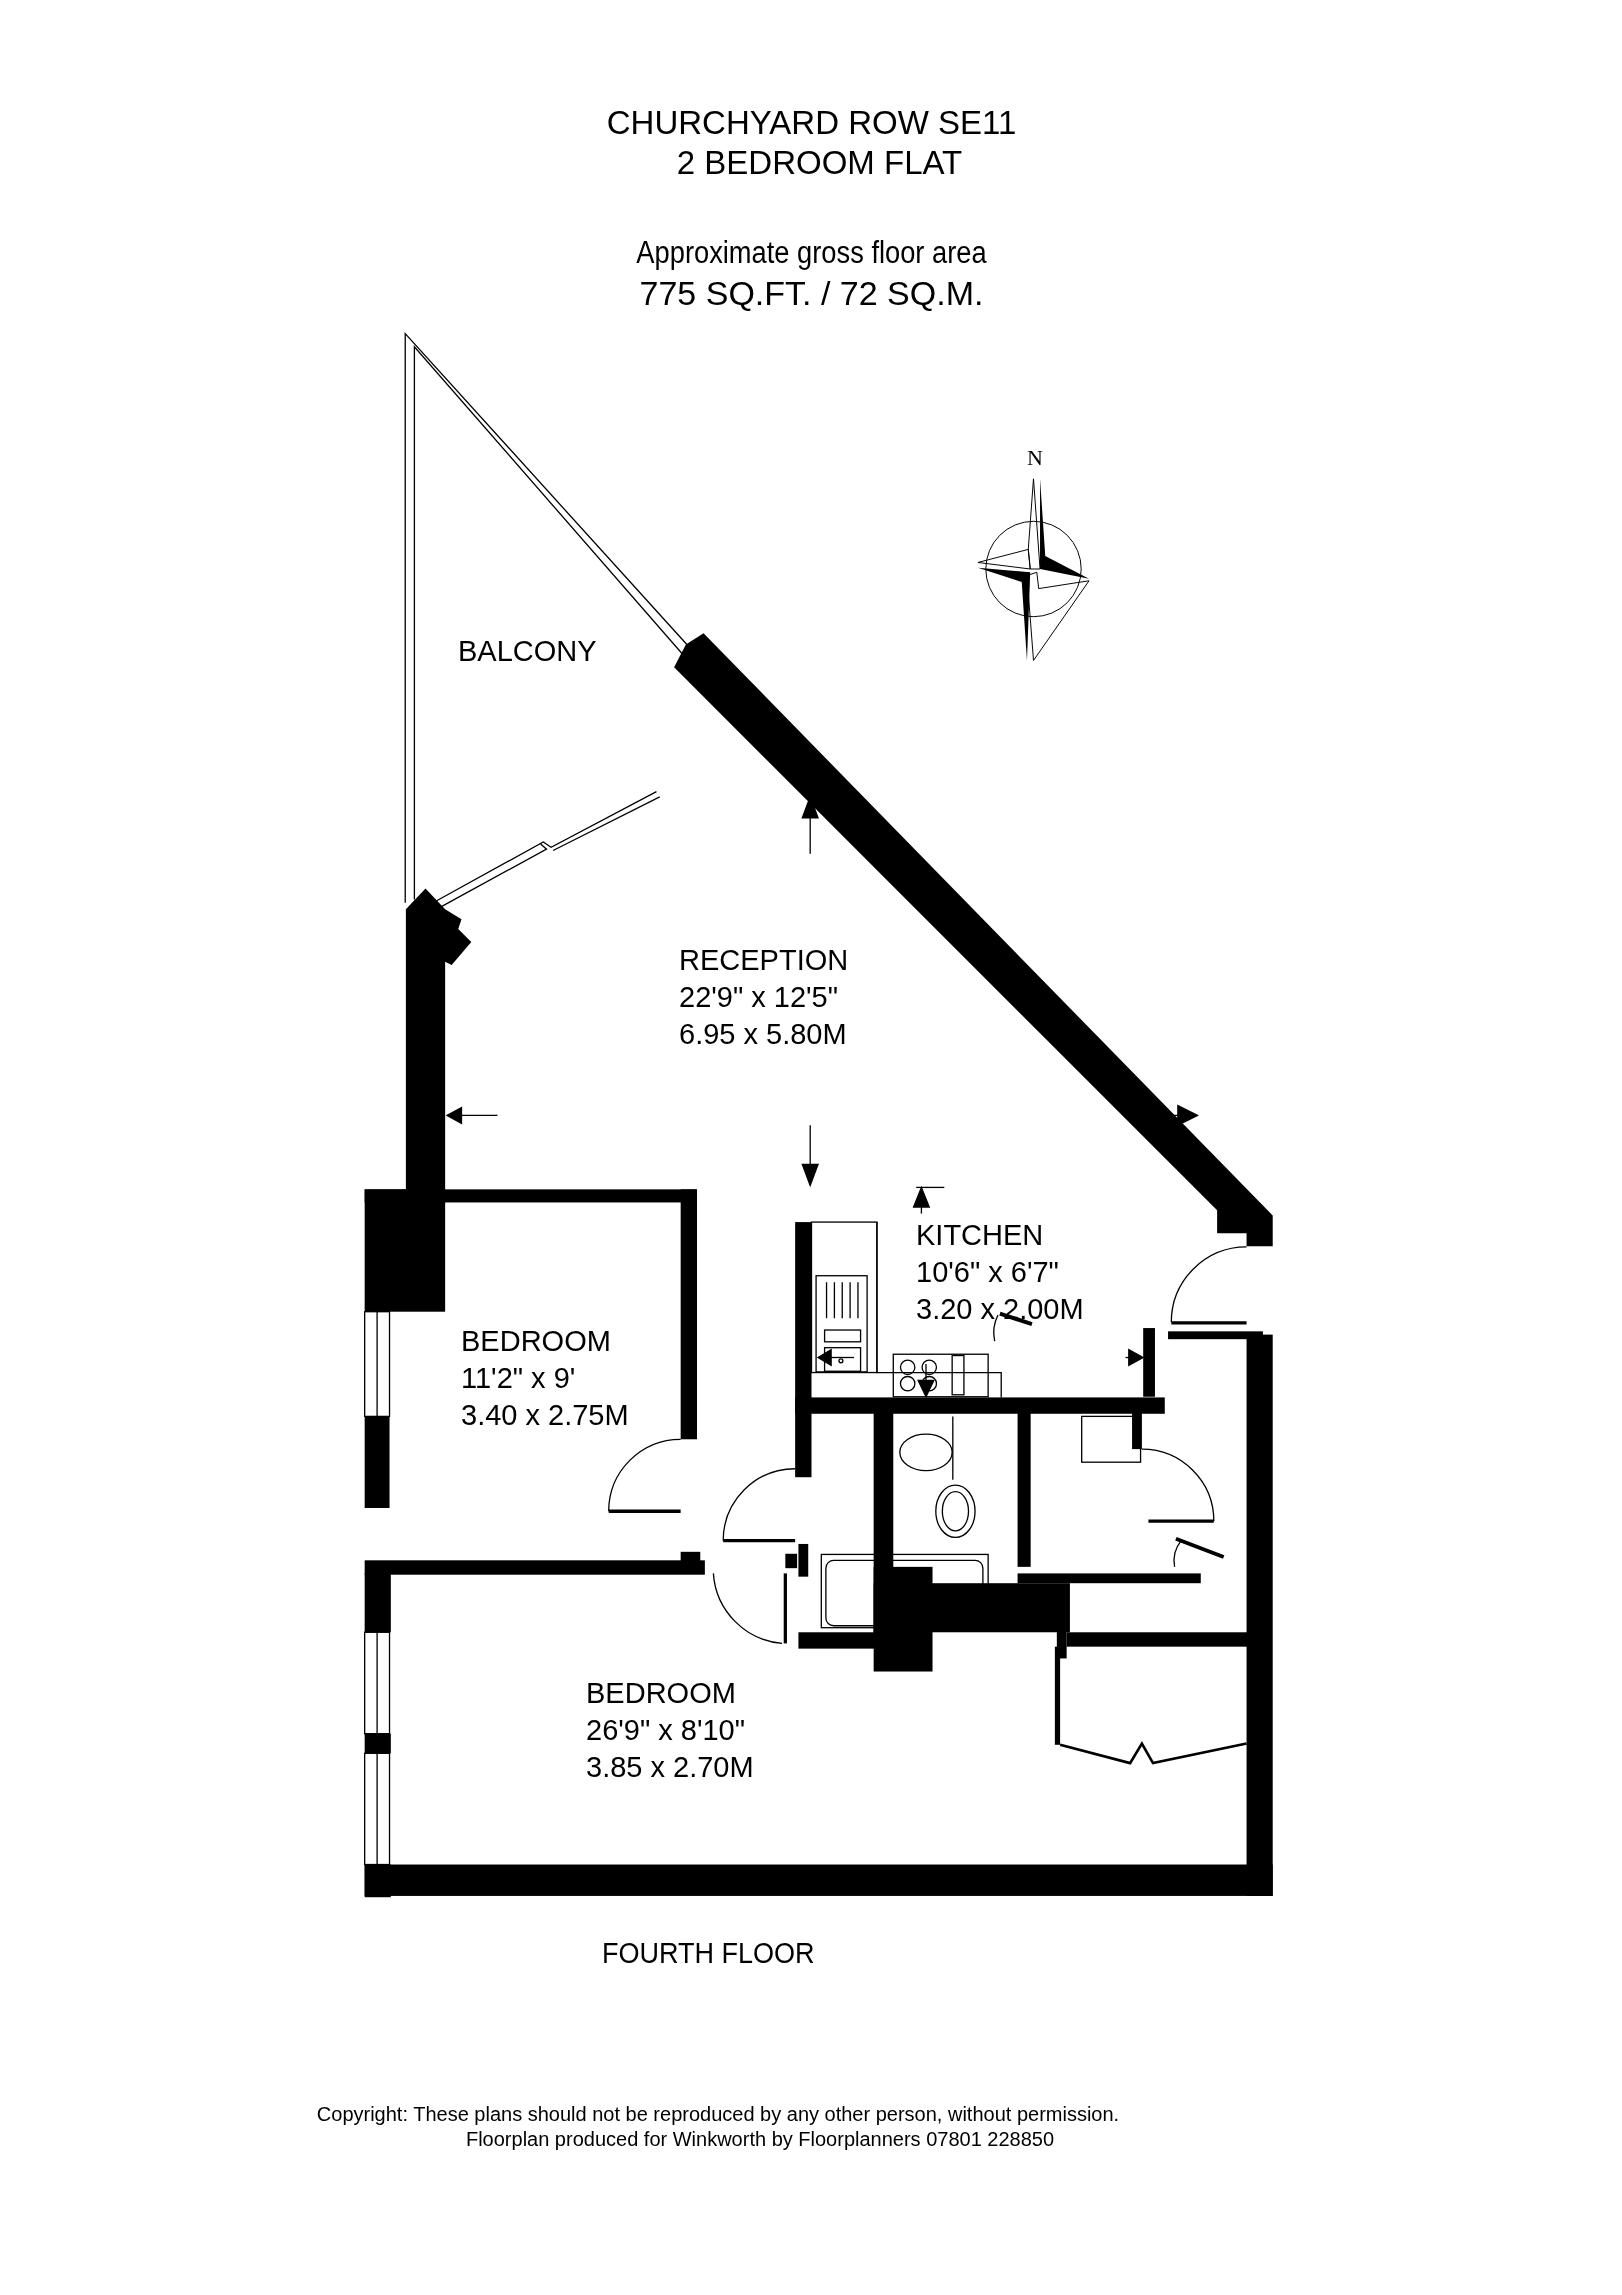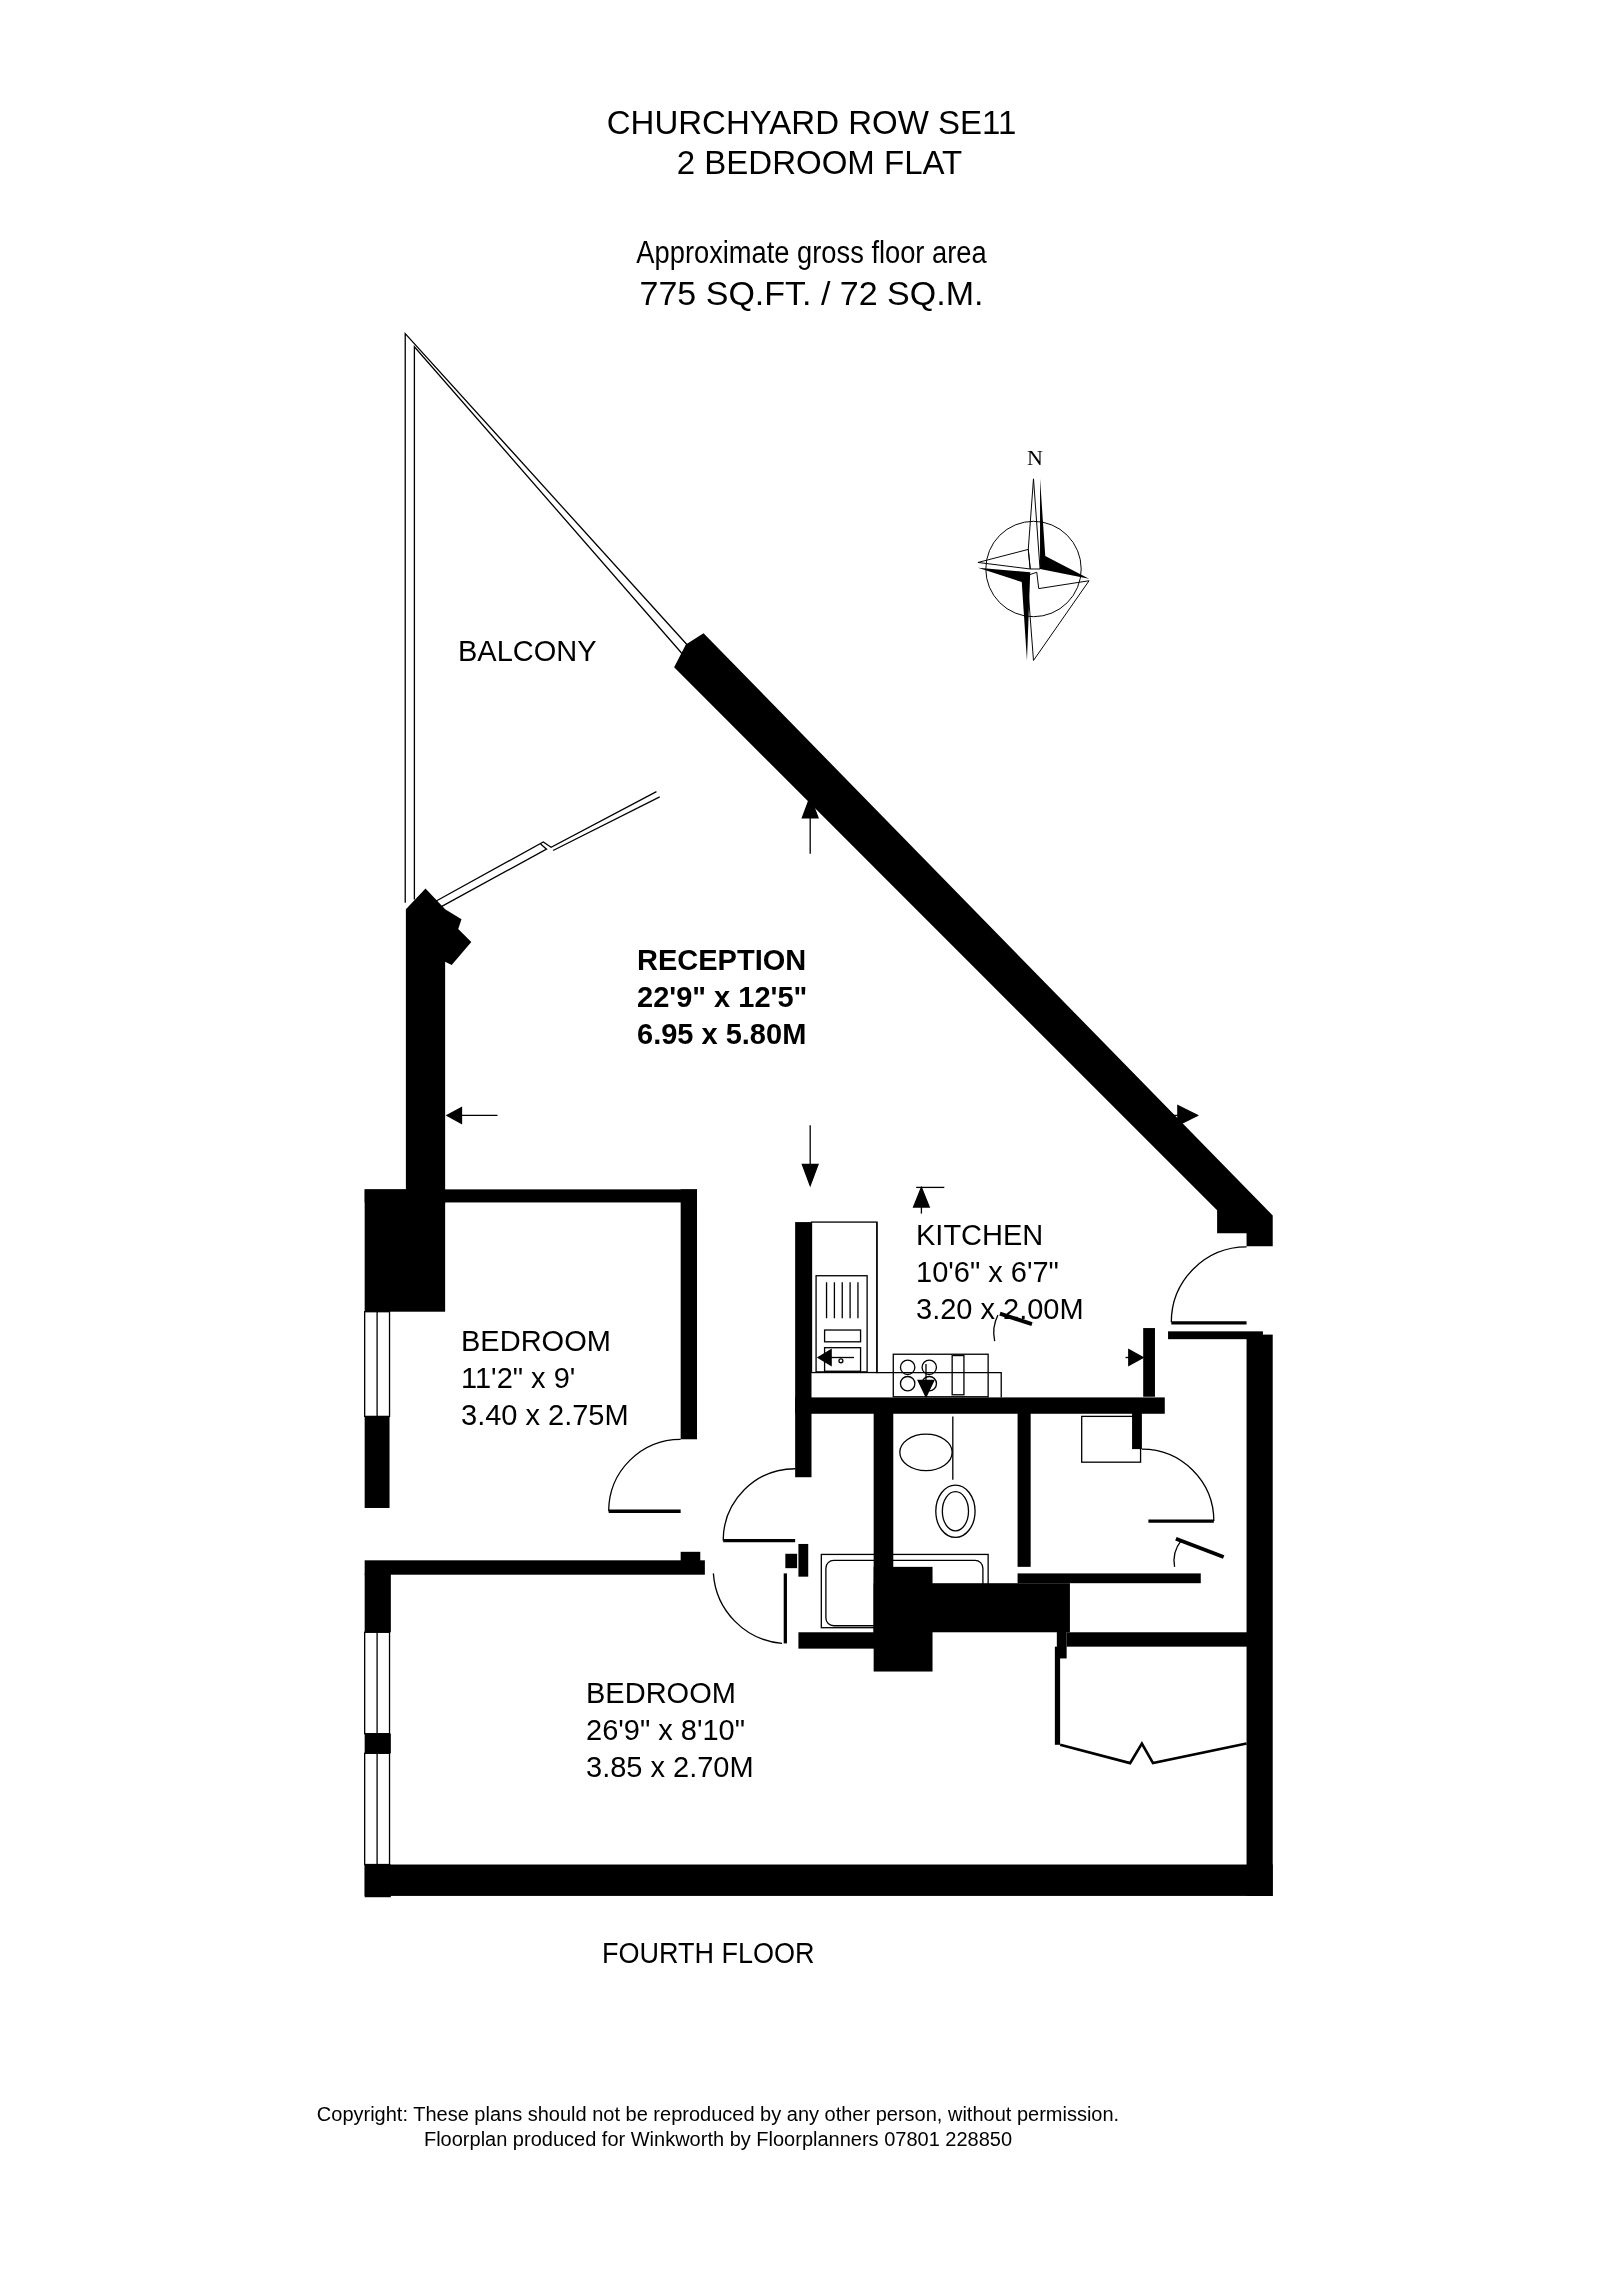--- a/index.html
+++ b/index.html
@@ -8,21 +8,21 @@
   .hdr { position: absolute; left: 0; width: 1623px; text-align: center; }
   .title1 { top: 103px; font-size: 33px; line-height: 39px; }
   .title2 { top: 143px; font-size: 33px; line-height: 39px; margin-left: 8px; }
   .area1 { top: 234px; font-size: 31px; line-height: 38px; transform: scaleX(0.88); }
   .area2 { top: 274px; font-size: 34px; line-height: 39px; }
   svg.plan { position: absolute; left: 0; top: 0; }
   .lbl { position: absolute; text-align: left; font-size: 29px; line-height: 37px; white-space: nowrap; }
   .floor-label { position: absolute; left: 602px; top: 1934px; font-size: 30px; line-height: 37px; transform: scaleX(0.9); transform-origin: left; }
   .copy { position: absolute; left: 0; width: 1436px; text-align: center; font-size: 20px; line-height: 25px; }
   .copy1 { top: 2102px; }
-  .copy2 { top: 2127px; }
+  .copy2 { top: 2127px; padding-left: 42px; }
   .compass-n { position: absolute; left: 1027px; top: 445px; font-family: "Liberation Serif", serif; font-size: 22px; }
 </style>
 </head>
 <body>
 
 <div class="hdr title1">CHURCHYARD ROW SE11</div>
 <div class="hdr title2">2 BEDROOM FLAT</div>
 <div class="hdr area1">Approximate gross floor area</div>
 <div class="hdr area2">775 SQ.FT. / 72 SQ.M.</div>
 
@@ -182,21 +182,21 @@
   <polygon points="110,12 118,130 185,165 110,150" fill="#000"></polygon>
   <polygon points="100,12 110,150 95,150 92,120" fill="none" stroke="#000" stroke-width="1.5"></polygon>
   <polygon points="90,290 82,170 15,148 95,155" fill="#000"></polygon>
   <polygon points="100,290 90,160 105,155 108,180 185,168" fill="none" stroke="#000" stroke-width="1.5"></polygon>
   <polygon points="15,140 92,120 95,150" fill="none" stroke="#000" stroke-width="1.5"></polygon>
 </svg>
 
 <div class="lbl" style="left:458px;top:633px;">
   <div>BALCONY</div>
 </div>
-<div class="lbl" style="left:637px;top:942px;width:196px;font-weight:bold;">
+<div class="lbl" style="left:679px;top:942px;width:196px;">
   <div>RECEPTION</div>
   <div>22'9" x 12'5"</div>
   <div>6.95 x 5.80M</div>
 </div>
 <div class="lbl" style="left:916px;top:1217px;width:196px;">
   <div>KITCHEN</div>
   <div>10'6" x 6'7"</div>
   <div>3.20 x 2.00M</div>
 </div>
 <div class="lbl" style="left:461px;top:1323px;width:196px;">

